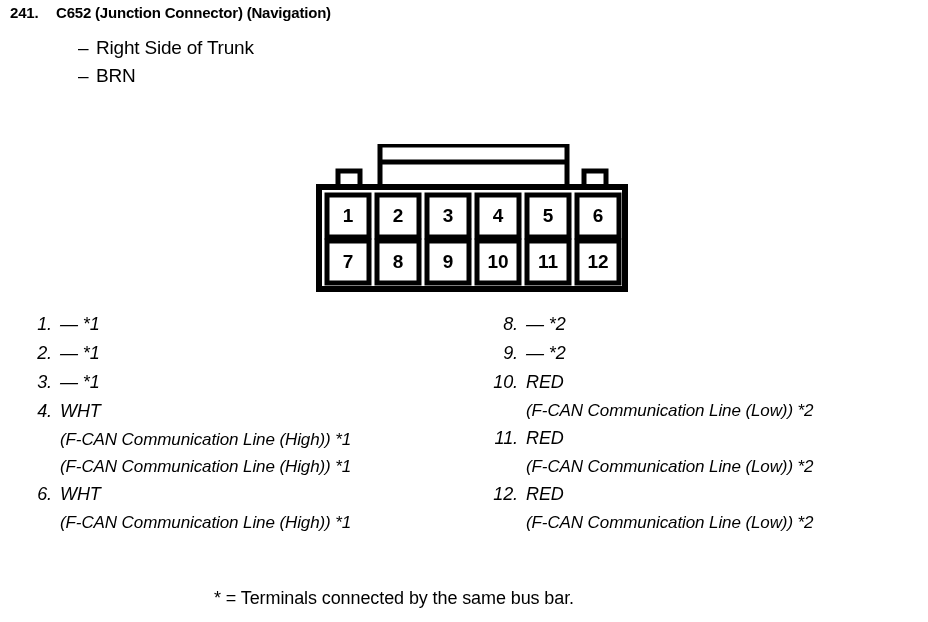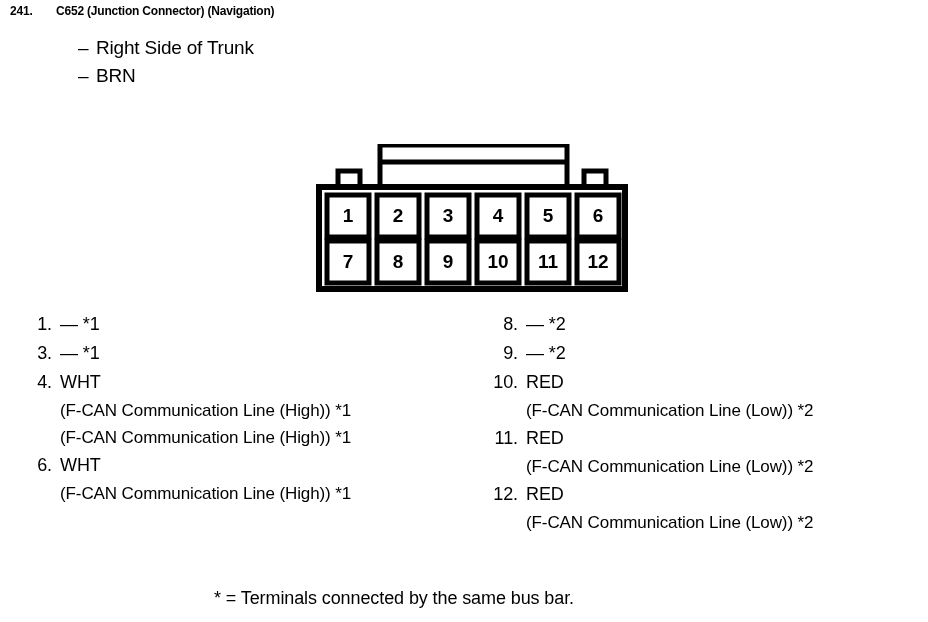--- a/index.html
+++ b/index.html
@@ -19,21 +19,21 @@
   
   .header {
     position: absolute;
     left: 0; top: 0;
     width: 928px;
   }
   .title-row {
     position: absolute;
     left: 10px; top: 4px;
     white-space: nowrap;
-    font-size: 12px;
+    font-size: 15px;
     font-weight: bold;
     letter-spacing: -0.2px;
   }
   .title-num {
     display: inline-block;
     width: 46px;
   }
   .title-text { display: inline; }
 
   .bullet-list {
@@ -71,21 +71,21 @@
   }
 
   
   .pin-col {
     position: absolute;
     top: 310px;
   }
   .pin-col.left  { left: 18px;  width: 460px; }
   .pin-col.right { left: 484px; width: 440px; }
 
-  .pin-entry { margin-bottom: 0; }
+  .pin-entry { margin-bottom: 0; font-style: italic; }
   .pin-main {
     white-space: nowrap;
     font-size: 18px;
     height: 29px;
     line-height: 29px;
     letter-spacing: -0.1px;
   }
   .pin-num {
     display: inline-block;
     width: 34px;
@@ -184,20 +184,25 @@
 </div>
 
 <div class="pin-col left">
 
   <div class="pin-entry">
     <div class="pin-main">
       <span class="pin-num">1.</span><span>— *1</span>
     </div>
   </div>
 
+  <div class="pin-entry">
+    <div class="pin-main">
+      <span class="pin-num">2.</span><span>— *1</span>
+    </div>
+  </div>
 
   <div class="pin-entry">
     <div class="pin-main">
       <span class="pin-num">3.</span><span>— *1</span>
     </div>
   </div>
 
   <div class="pin-entry">
     <div class="pin-main">
       <span class="pin-num">4.</span><span>WHT</span>

